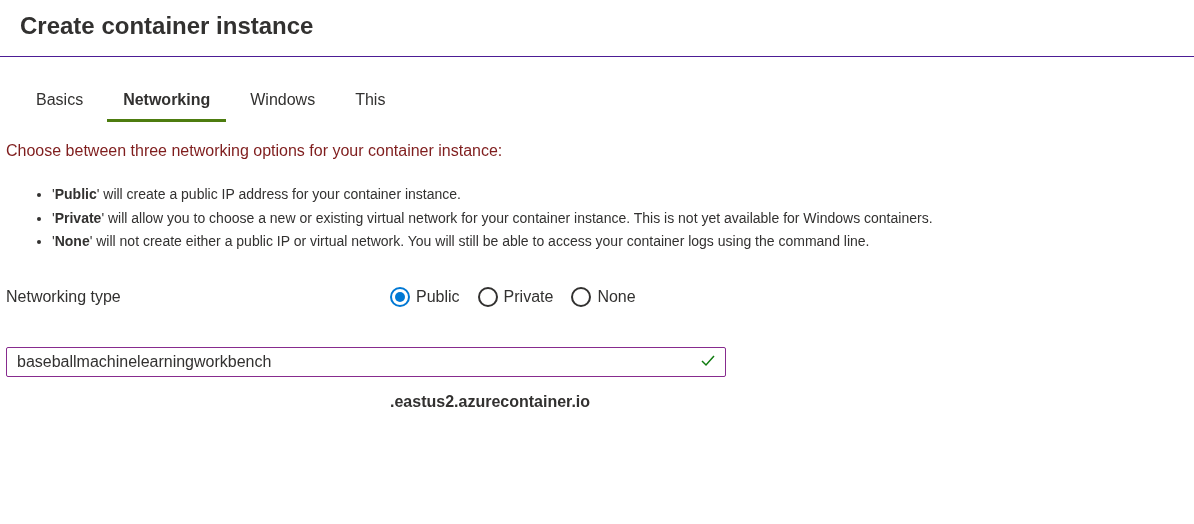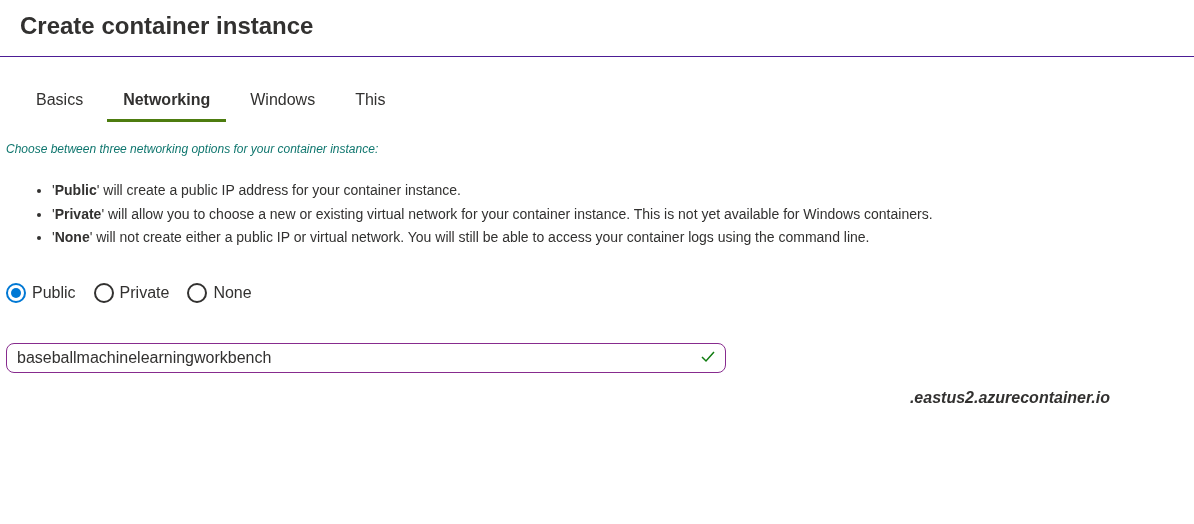--- a/index.html
+++ b/index.html
@@ -36,24 +36,23 @@
       font-size: 16px;
       color: #323130;
       cursor: pointer;
       border-bottom: 3px solid transparent;
     }
     .tab.active {
       font-weight: 600;
       border-bottom: 3px solid #4d7c0f;
     }
     .intro {
-      font-size: 12px;
+      font-size: 16px;
       padding: 0 0 10px 0;
-      color: #0f766e;
-      font-style: italic;
+      color: #7f1d1d;
     }
     .bullets {
       list-style: disc;
       padding-left: 46px;
       margin: 14px 0 24px 0;
       max-width: 1120px;
     }
     .bullets li {
       font-size: 14px;
       line-height: 1.55;
@@ -132,46 +131,44 @@
       position: relative;
       width: 720px;
     }
     .text-input {
       width: 100%;
       height: 30px;
       padding: 4px 34px 4px 10px;
       font-size: 16px;
       font-family: inherit;
       border: 1px solid #872b8e;
-      border-radius: 8px;
+      border-radius: 2px;
       outline: none;
       color: #323130;
     }
     .check-icon {
       position: absolute;
       right: 10px;
       top: 50%;
       transform: translateY(-50%);
       color: #107c10;
     }
     .suffix-row {
       display: flex;
       padding-top: 6px;
     }
     .suffix-spacer {
       width: 384px;
       flex-shrink: 0;
     }
     .suffix-text {
       width: 720px;
-      text-align: right;
       font-size: 16px;
       font-weight: 600;
       color: #323130;
-      font-style: italic;
     }
     .dns-form-row {
       margin-top: 20px;
     }
   </style>
 </head>
 <body>
 
 <h1 class="page-title">Create container instance</h1>
 
@@ -185,20 +182,21 @@
 
   <p class="intro">Choose between three networking options for your container instance:</p>
 
   <ul class="bullets">
     <li>'<b>Public</b><span>' will create a public IP address for your container instance.</span></li>
     <li>'<b>Private</b><span>' will allow you to choose a new or existing virtual network for your container instance. This is not yet available for Windows containers.</span></li>
     <li>'<b>None</b><span>' will not create either a public IP or virtual network. You will still be able to access your container logs using the command line.</span></li>
   </ul>
 
   <div class="form-row">
+    <div class="form-label">Networking type</div>
     <div class="form-control">
       <div class="radio-group">
         <label class="radio">
           <span class="radio-circle selected">
               <span class="radio-dot"></span>
             </span>
           <span>Public</span>
         </label>
         <label class="radio">
           <span class="radio-circle"></span>

